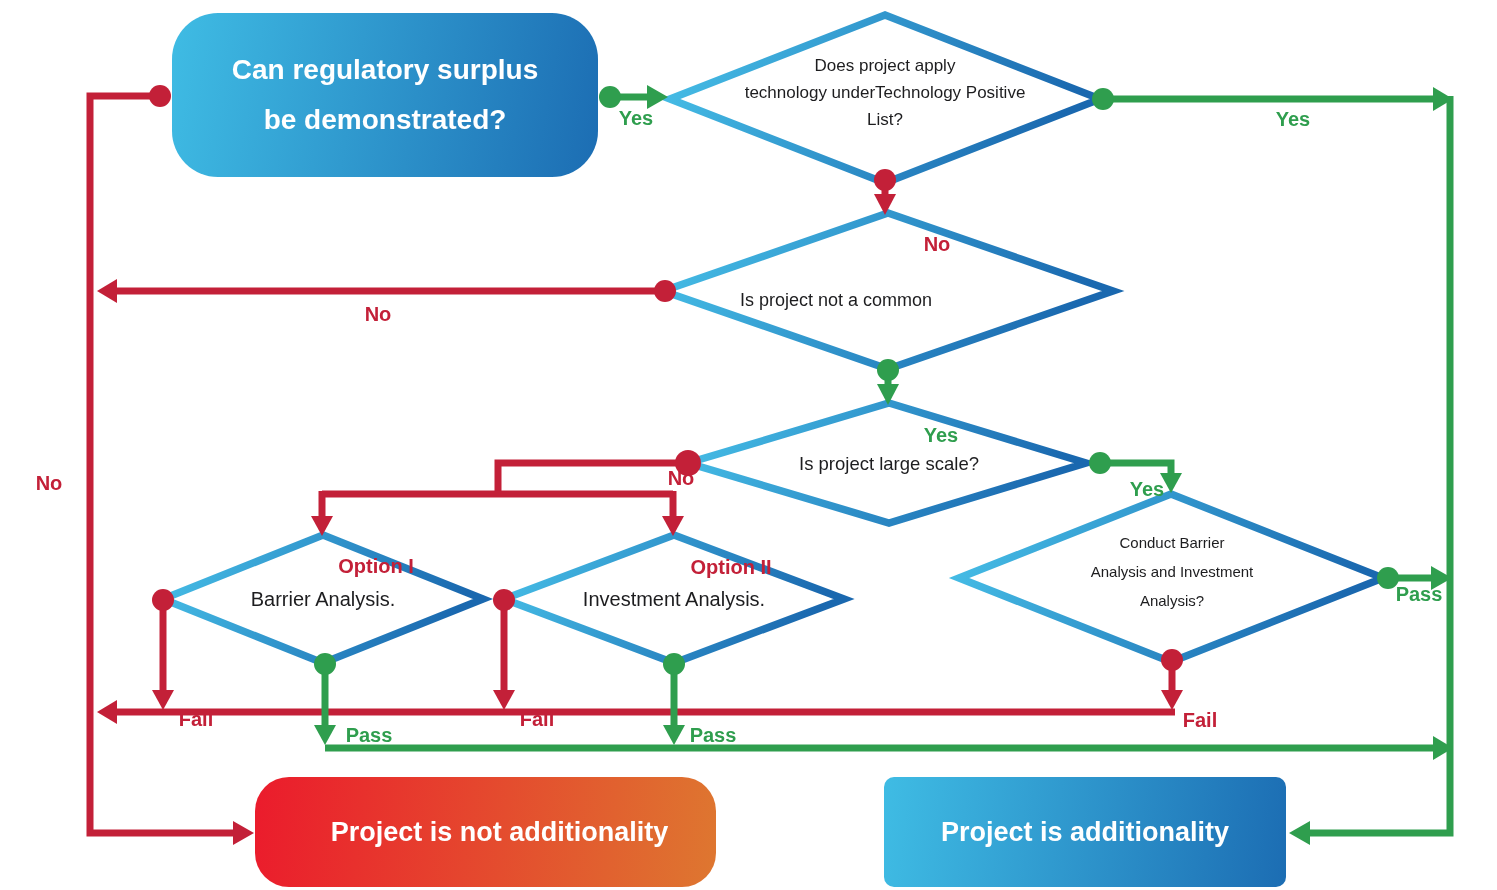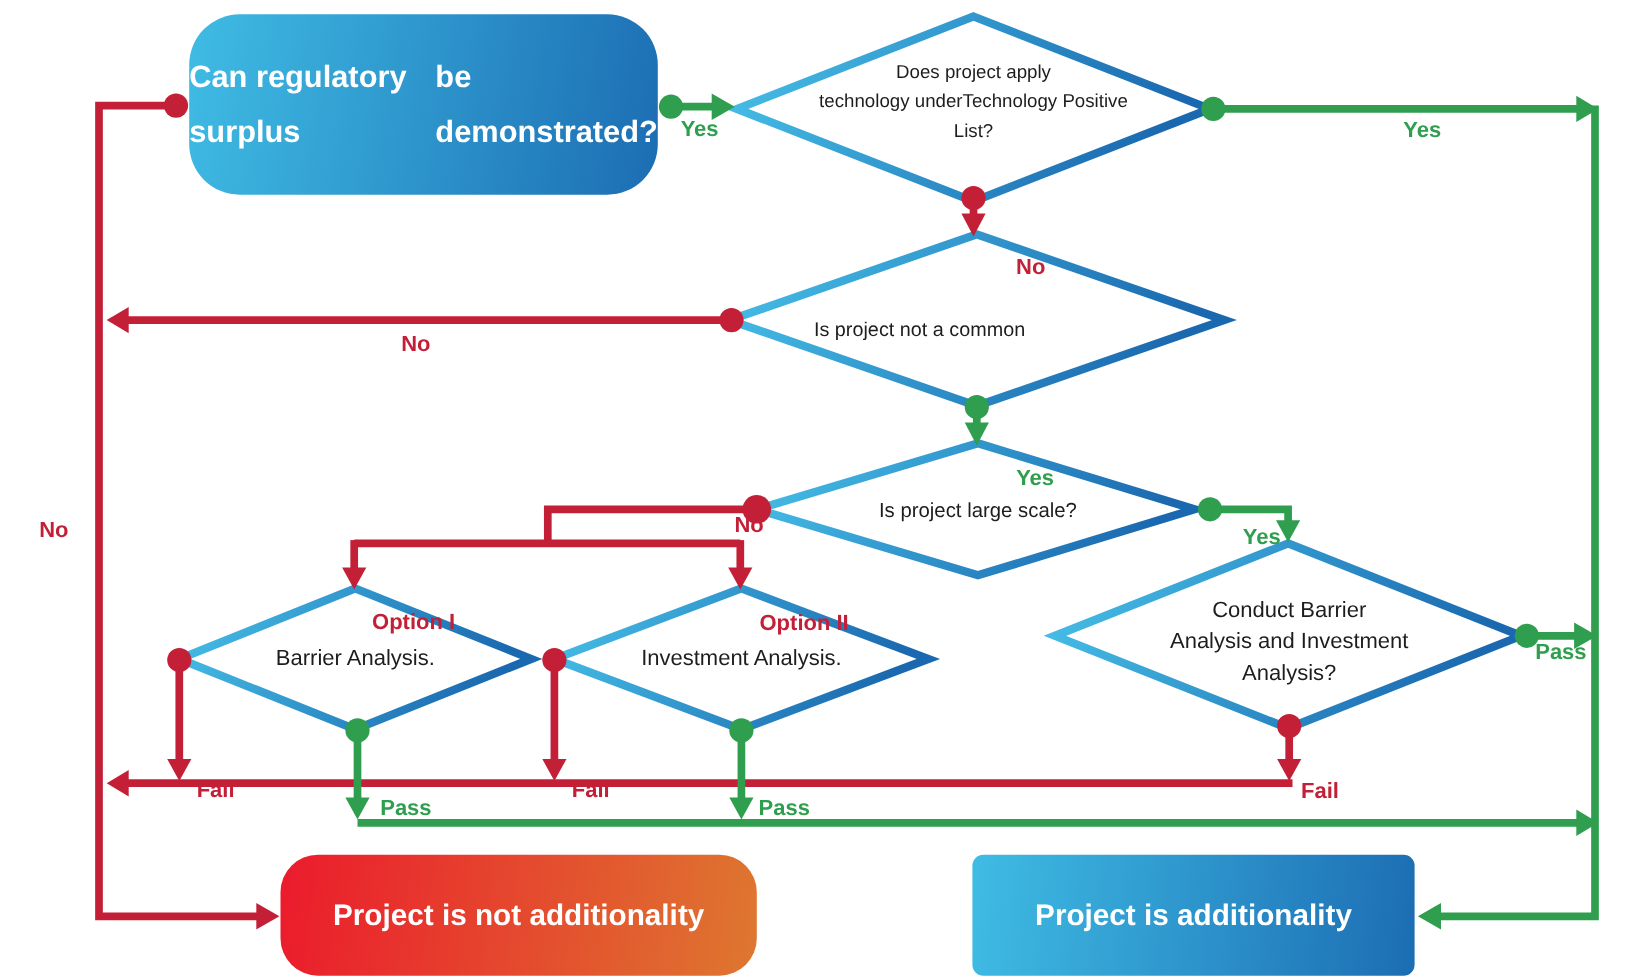--- a/index.html
+++ b/index.html
@@ -10,36 +10,36 @@
   }
   html,body{margin:0;padding:0;background:#fff;}
   .stage{position:relative;width:1497px;height:890px;background:#fff;overflow:hidden;
          font-family:"Liberation Sans",sans-serif;}
   .stage svg{position:absolute;left:0;top:0;}
   .lr{stroke:var(--red);stroke-width:7;fill:none;}
   .lg{stroke:var(--green);stroke-width:7;fill:none;}
   .fr{fill:var(--red);stroke:none;}
   .fg{fill:var(--green);stroke:none;}
   .diamond{fill:#ffffff;stroke:url(#dgrad);stroke-width:7.5;stroke-linejoin:miter;}
-  .box{position:absolute;display:flex;align-items:center;justify-content:center;
-       color:#fff;font-weight:bold;}
+  .box{position:absolute;display:flex;flex-direction:column;align-items:center;justify-content:center;
+       color:#fff;font-weight:bold;text-align:center;}
   .box-start{left:172px;top:13px;width:426px;height:164px;border-radius:46px;font-size:28px;line-height:50px;
        background:linear-gradient(100deg,var(--blue_box_start),var(--blue_box_end));}
   .box-notadd{left:255px;top:777px;width:433px;height:110px;border-radius:34px;font-size:27px;
-       background:linear-gradient(97deg,var(--red_box_start),var(--red_box_end));}
+       background:linear-gradient(97deg,var(--red_box_start),var(--red_box_end));padding-left:28px;}
   .box-add{left:884px;top:777px;width:402px;height:110px;border-radius:10px;font-size:27px;
        background:linear-gradient(97deg,var(--blue_box_start),var(--blue_box_end));}
   .dtext{position:absolute;transform:translate(-50%,-50%);text-align:center;color:var(--text_dark);
        white-space:nowrap;}
   .dt-1{left:885px;top:92px;font-size:17px;line-height:27px;}
   .dt-2{left:836px;top:300px;font-size:18px;line-height:33px;}
   .dt-3{left:889px;top:464px;font-size:18.5px;}
   .dt-4{left:323px;top:599px;font-size:20px;}
   .dt-5{left:674px;top:599px;font-size:20px;}
-  .dt-6{left:1172px;top:584px;font-size:20px;line-height:29px;}
+  .dt-6{left:1172px;top:571px;font-size:15px;line-height:29px;}
   .elabel{position:absolute;transform:translate(-50%,-50%);font-weight:700;font-size:20px;white-space:nowrap;margin-top:48px;}
   .elabel.g{color:var(--green);}
   .elabel.r{color:var(--red);}
 </style>
 </head>
 <body>
 
 <div class="stage">
 
   <svg width="1497" height="890" viewBox="0 0 1497 890">

